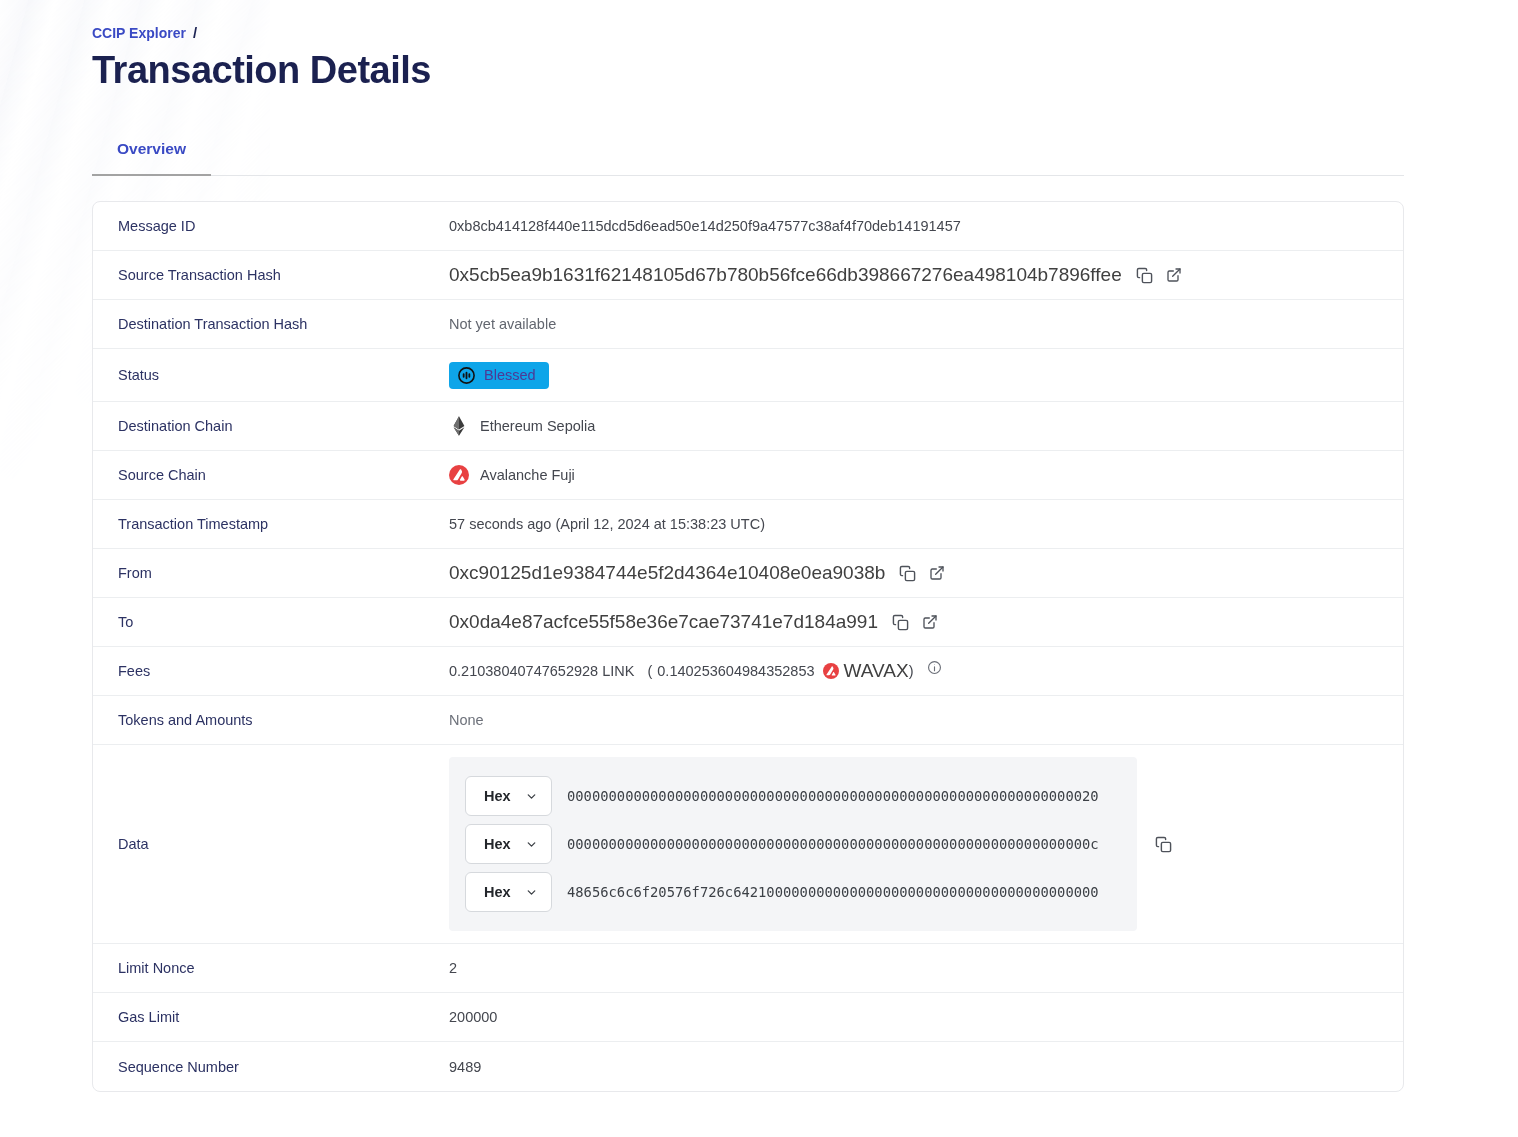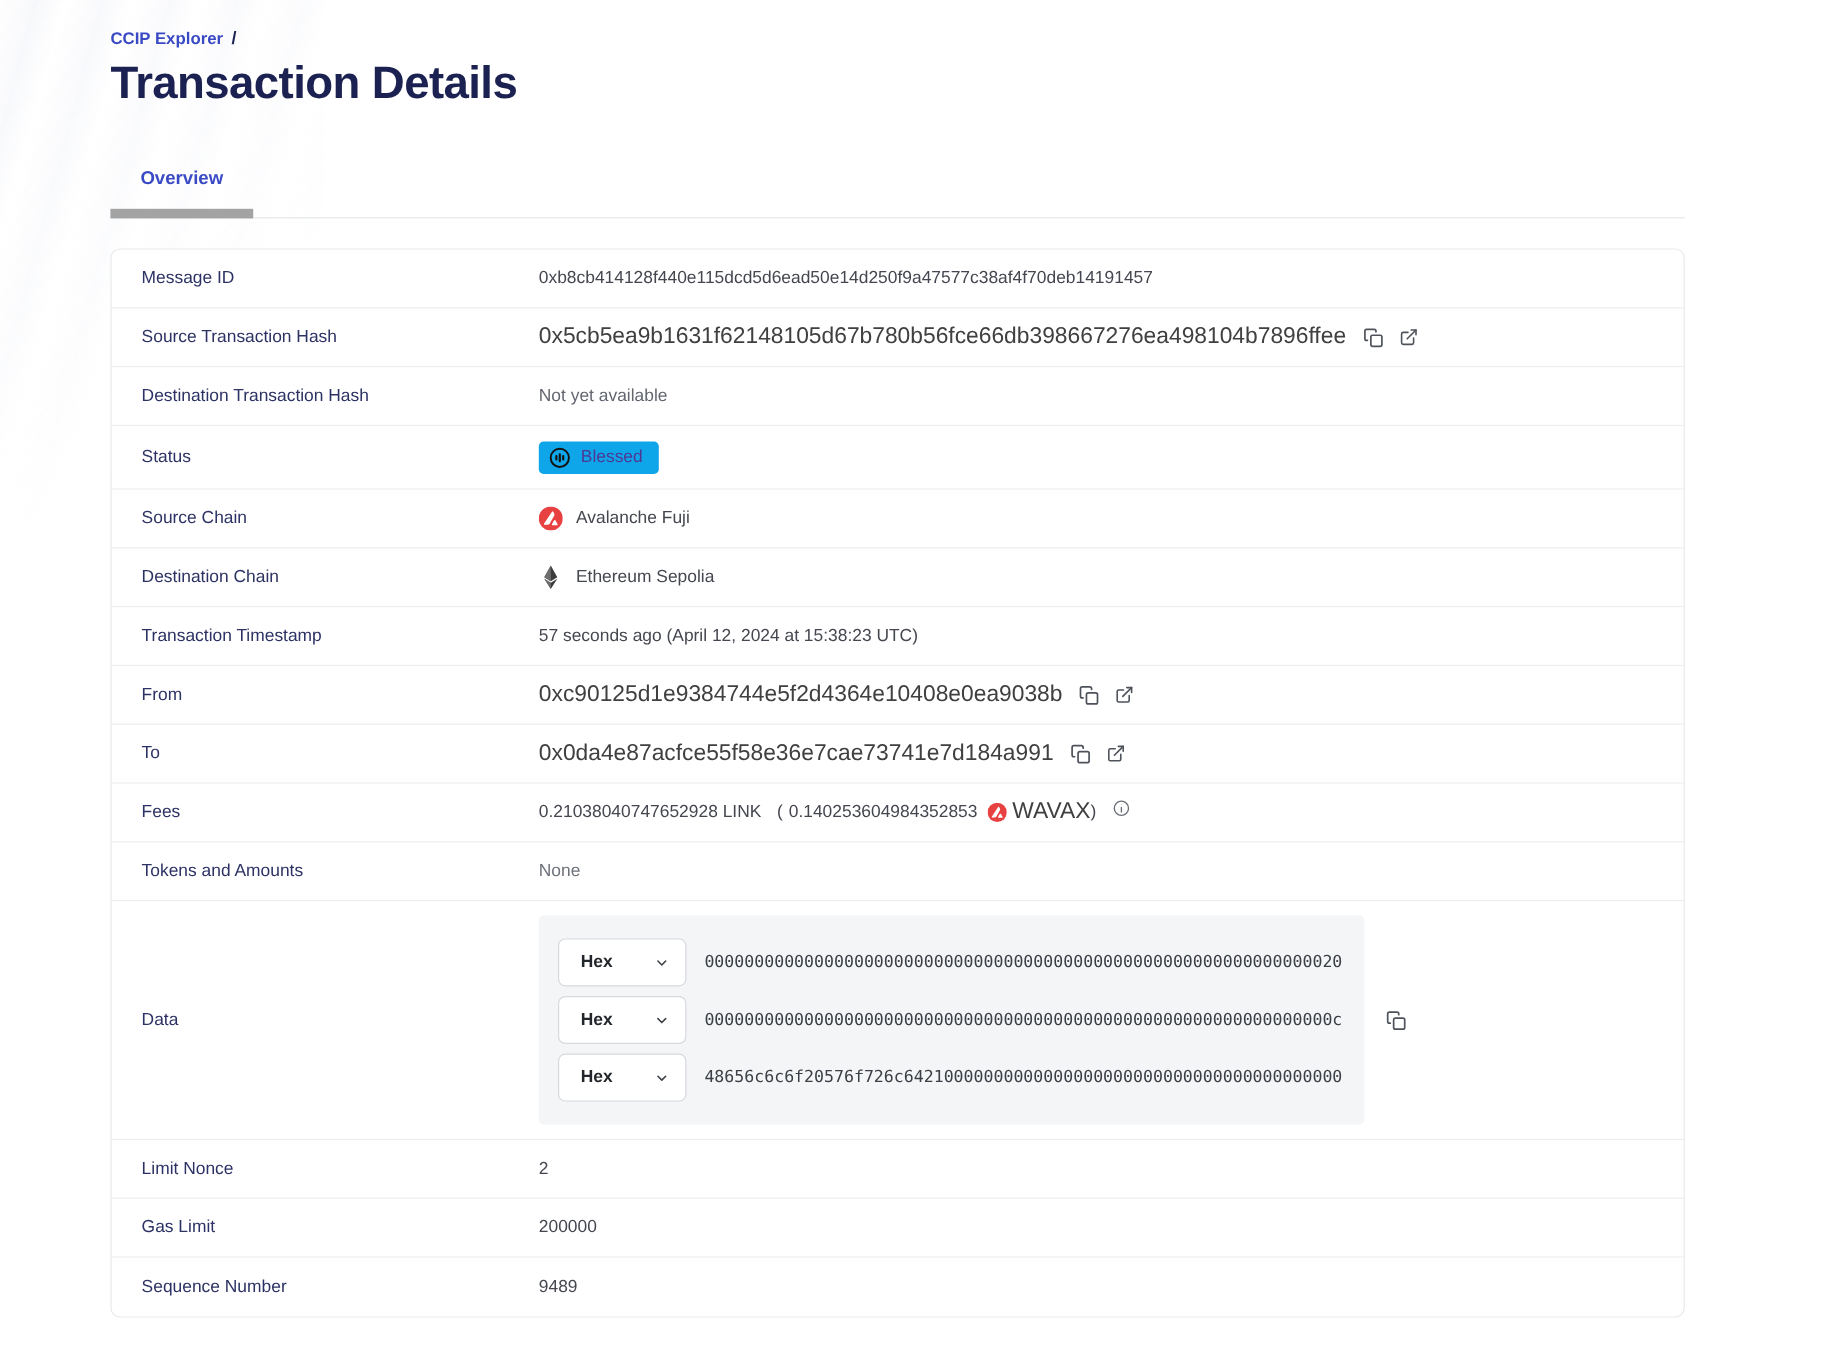--- a/index.html
+++ b/index.html
@@ -36,21 +36,21 @@
   .tabs {
     margin-top: 40px; width: 1312px;
     border-bottom: 1px solid #e4e6e9;
   }
   .tab {
     display: inline-block;
     padding: 8px 25px 16px 25px;
     margin-bottom: -1px;
     font-size: 15.5px; font-weight: 700;
     color: #3a4ac4;
-    border-bottom: 8px solid #a3a3a3;
+    border-bottom: 2px solid #a3a3a3;
     cursor: pointer;
   }
 
   .detail-table {
     margin-top: 25px;
     width: 1312px;
     border: 1px solid #e8e9ec;
     border-radius: 8px;
     background: #fff;
     margin-bottom: 20px;
@@ -97,21 +97,21 @@
 
   .data-box {
     background: #f4f5f7; border-radius: 4px;
     width: 688px;
     padding: 19px 0 19px 16px;
     display: flex; flex-direction: column; gap: 8px;
     margin: 12px 0;
   }
   .data-line { display: flex; align-items: center; }
   .hex-select {
-    width: 107px; height: 40px; flex-shrink: 0;
+    width: 87px; height: 40px; flex-shrink: 0;
     background: #fff; border: 1px solid #d6d9dd; border-radius: 6px;
     display: flex; align-items: center; justify-content: space-between;
     padding: 0 13px 0 18px;
     font-size: 14.5px; font-weight: 700; color: #23262b;
     cursor: pointer;
   }
   .hex-text {
     font-family: "DejaVu Sans Mono", monospace;
     font-size: 13.8px; color: #3c4046;
     margin-left: 15px; white-space: nowrap;
@@ -172,52 +172,52 @@
       <div class="row-label">Status</div>
       <div class="row-value">
         <span class="status-badge">
           <span>
             <svg width="19" height="19" viewBox="0 0 20 20" fill="none" stroke="#121212" stroke-linecap="round">
                 <circle cx="10" cy="10" r="8" stroke-width="1.7"></circle>
                 <path stroke-width="1.9" d="M7 8.6v2.8M10 7v6M13 8.6v2.8"></path>
               </svg>
           </span>
           <span>Blessed</span>
-        </span>
-      </div>
-    </div>
-
-    <div class="row">
-      <div class="row-label">Source Chain</div>
-      <div class="row-value">
-        <span class="chain">
-          <span>
-            <svg width="20" height="20" viewBox="0 0 24 24">
-                <circle cx="12" cy="12" r="12" fill="#e84142"></circle>
-                <path fill="#fff" d="M15.2 14.1c.42-.73 1.1-.73 1.52 0l1.95 3.4c.42.73.08 1.32-.76 1.32h-3.9c-.84 0-1.18-.59-.76-1.32zM13 5.5c.42-.73 1.1-.73 1.52 0l.9 1.57c.35.6.35 1.58 0 2.18l-4.62 8.1c-.42.65-1.08 1.05-1.93 1.05H6.1c-.84 0-1.18-.59-.76-1.32z"></path>
-              </svg>
-          </span>
-          <span>Avalanche Fuji</span>
         </span>
       </div>
     </div>
 
     <div class="row">
       <div class="row-label">Destination Chain</div>
       <div class="row-value">
         <span class="chain">
           <span style="width:20px;display:flex;justify-content:center;">
             <svg width="12" height="20" viewBox="0 0 16 26">
                 <polygon points="8,0 15.2,13.1 8,17.6 0.8,13.1" fill="#3c3c3c"></polygon>
                 <polygon points="8,0 8,17.6 0.8,13.1" fill="#6e6e6e"></polygon>
                 <polygon points="8,19.3 15.2,14.8 8,26 0.8,14.8" fill="#3c3c3c"></polygon>
                 <polygon points="8,19.3 8,26 0.8,14.8" fill="#6e6e6e"></polygon>
               </svg>
           </span>
           <span>Ethereum Sepolia</span>
+        </span>
+      </div>
+    </div>
+
+    <div class="row">
+      <div class="row-label">Source Chain</div>
+      <div class="row-value">
+        <span class="chain">
+          <span>
+            <svg width="20" height="20" viewBox="0 0 24 24">
+                <circle cx="12" cy="12" r="12" fill="#e84142"></circle>
+                <path fill="#fff" d="M15.2 14.1c.42-.73 1.1-.73 1.52 0l1.95 3.4c.42.73.08 1.32-.76 1.32h-3.9c-.84 0-1.18-.59-.76-1.32zM13 5.5c.42-.73 1.1-.73 1.52 0l.9 1.57c.35.6.35 1.58 0 2.18l-4.62 8.1c-.42.65-1.08 1.05-1.93 1.05H6.1c-.84 0-1.18-.59-.76-1.32z"></path>
+              </svg>
+          </span>
+          <span>Avalanche Fuji</span>
         </span>
       </div>
     </div>
 
     <div class="row">
       <div class="row-label">Transaction Timestamp</div>
       <div class="row-value">57 seconds ago (April 12, 2024 at 15:38:23 UTC)</div>
     </div>
 
     <div class="row">

